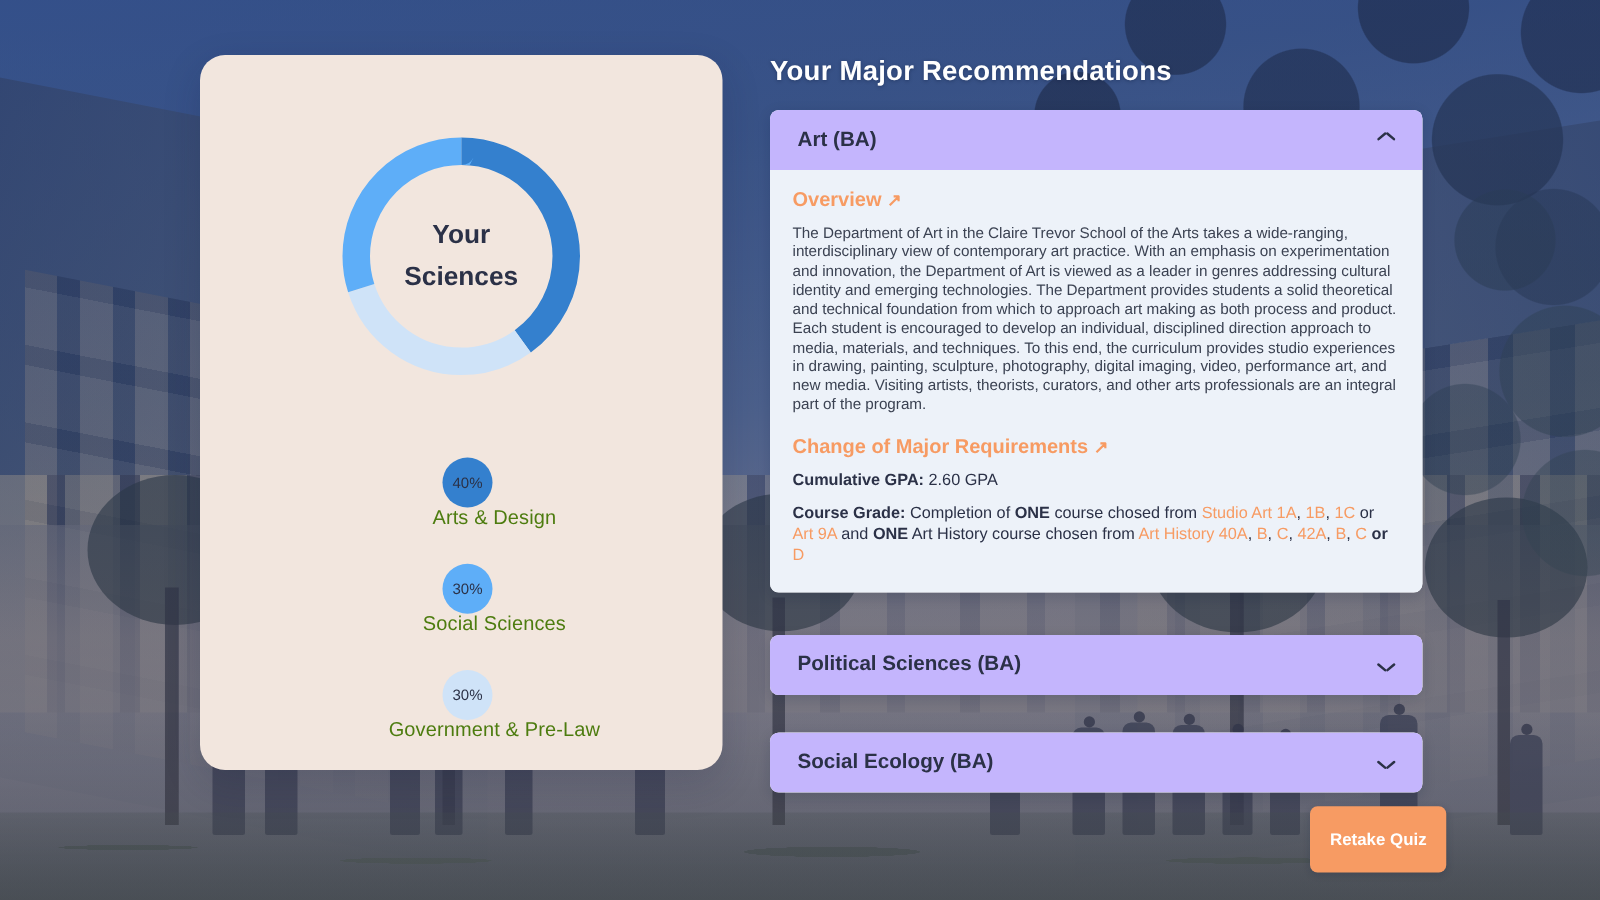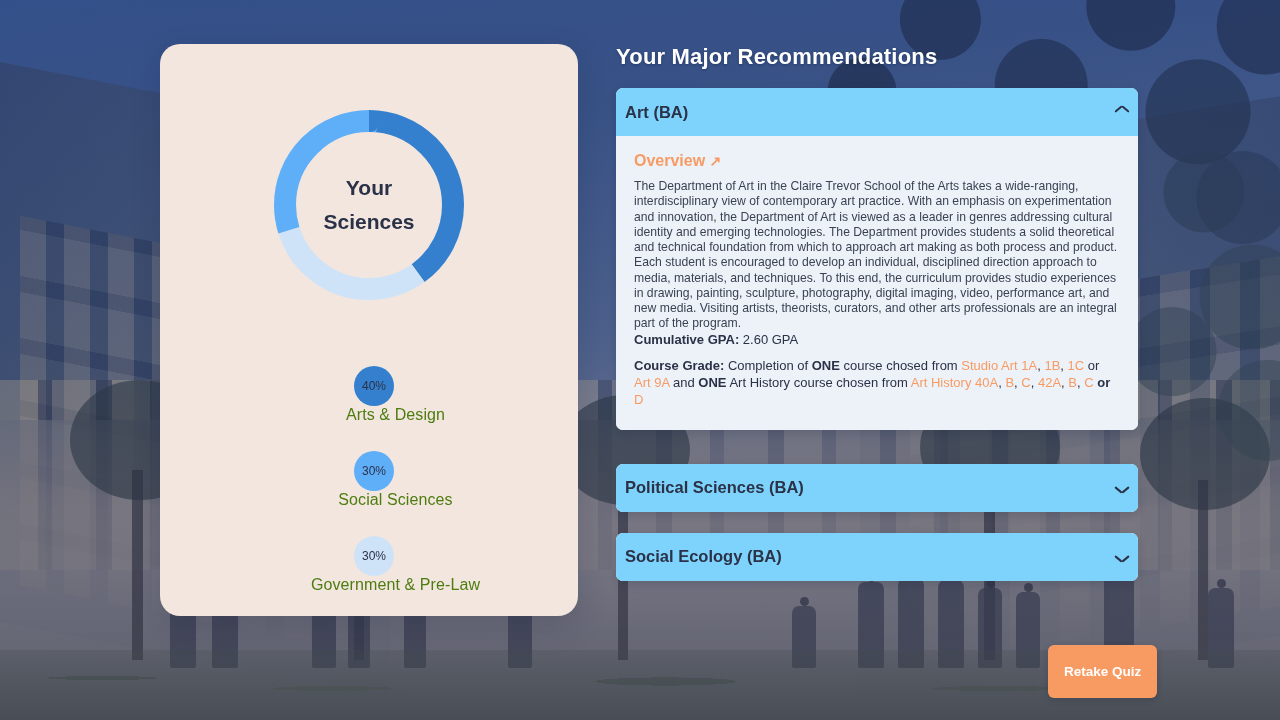--- a/index.html
+++ b/index.html
@@ -152,29 +152,29 @@
   .right-title {
     font-size: 22px; font-weight: bold; color: #ffffff;
     letter-spacing: .2px; margin-bottom: 18px;
     text-shadow: 0 1px 3px rgba(10,20,50,.35);
   }
 
   .accordion { width: 522px; }
   .acc-item {
     background: #ffffff;
     border-radius: 7px;
-    margin-bottom: 21px;
+    margin-bottom: 30px;
     box-shadow: 0 3px 10px rgba(15,25,55,.16);
     overflow: hidden;
   }
   .acc-item.open { margin-bottom: 34px; }
   .acc-header {
-    height: 48px; padding: 0 9px;
+    height: 48px; padding: 0 22px;
     display: flex; align-items: center; justify-content: space-between;
-    background: #7dd3fc;
+    background: #c4b5fd;
   }
   .acc-title { font-size: 16.5px; font-weight: bold; color: #2b3147; }
   .chev { width: 14px; height: 9px; position: relative; }
   .chev::before, .chev::after {
     content: ""; position: absolute; top: 3px; width: 9px; height: 1.8px;
     background: #2b3147; border-radius: 1px;
   }
   .chev::before { left: 0; transform: rotate(40deg); transform-origin: left center; }
   .chev::after  { right: 0; transform: rotate(-40deg); transform-origin: right center; }
   .chev.up::before { transform: rotate(-40deg); }
@@ -295,20 +295,24 @@
           <span class="chev up"></span>
         </div>
         <div class="acc-body">
 
           <div class="sec-head">
             <span>Overview</span>
             <span class="ext">↗</span>
           </div>
           <div class="body-text">The Department of Art in the Claire Trevor School of the Arts takes a wide-ranging, interdisciplinary view of contemporary art practice. With an emphasis on experimentation and innovation, the Department of Art is viewed as a leader in genres addressing cultural identity and emerging technologies. The Department provides students a solid theoretical and technical foundation from which to approach art making as both process and product. Each student is encouraged to develop an individual, disciplined direction approach to media, materials, and techniques. To this end, the curriculum provides studio experiences in drawing, painting, sculpture, photography, digital imaging, video, performance art, and new media. Visiting artists, theorists, curators, and other arts professionals are an integral part of the program.</div>
 
+          <div class="sec-head sec-head-2">
+            <span>Change of Major Requirements</span>
+            <span class="ext">↗</span>
+          </div>
 
           <div class="gpa-line">
             <span class="bold">Cumulative GPA:</span><span> </span><span>2.60 GPA</span>
           </div>
 
           <div class="req-line"><span class="bold">Course Grade:</span><span> Completion of </span><span class="bold">ONE</span><span> course chosed from </span><a class="lnk">Studio Art 1A</a><span>, </span><a class="lnk">1B</a><span>, </span><a class="lnk">1C</a><span> or </span><a class="lnk">Art 9A</a><span> and </span><span class="bold">ONE</span><span> Art History course chosen from </span><a class="lnk">Art History 40A</a><span>, </span><a class="lnk">B</a><span>, </span><a class="lnk">C</a><span>, </span><a class="lnk">42A</a><span>, </span><a class="lnk">B</a><span>, </span><a class="lnk">C</a><span class="bold"> or </span><a class="lnk">D</a></div>
         </div>
       </div>
 
       <div class="acc-item">

